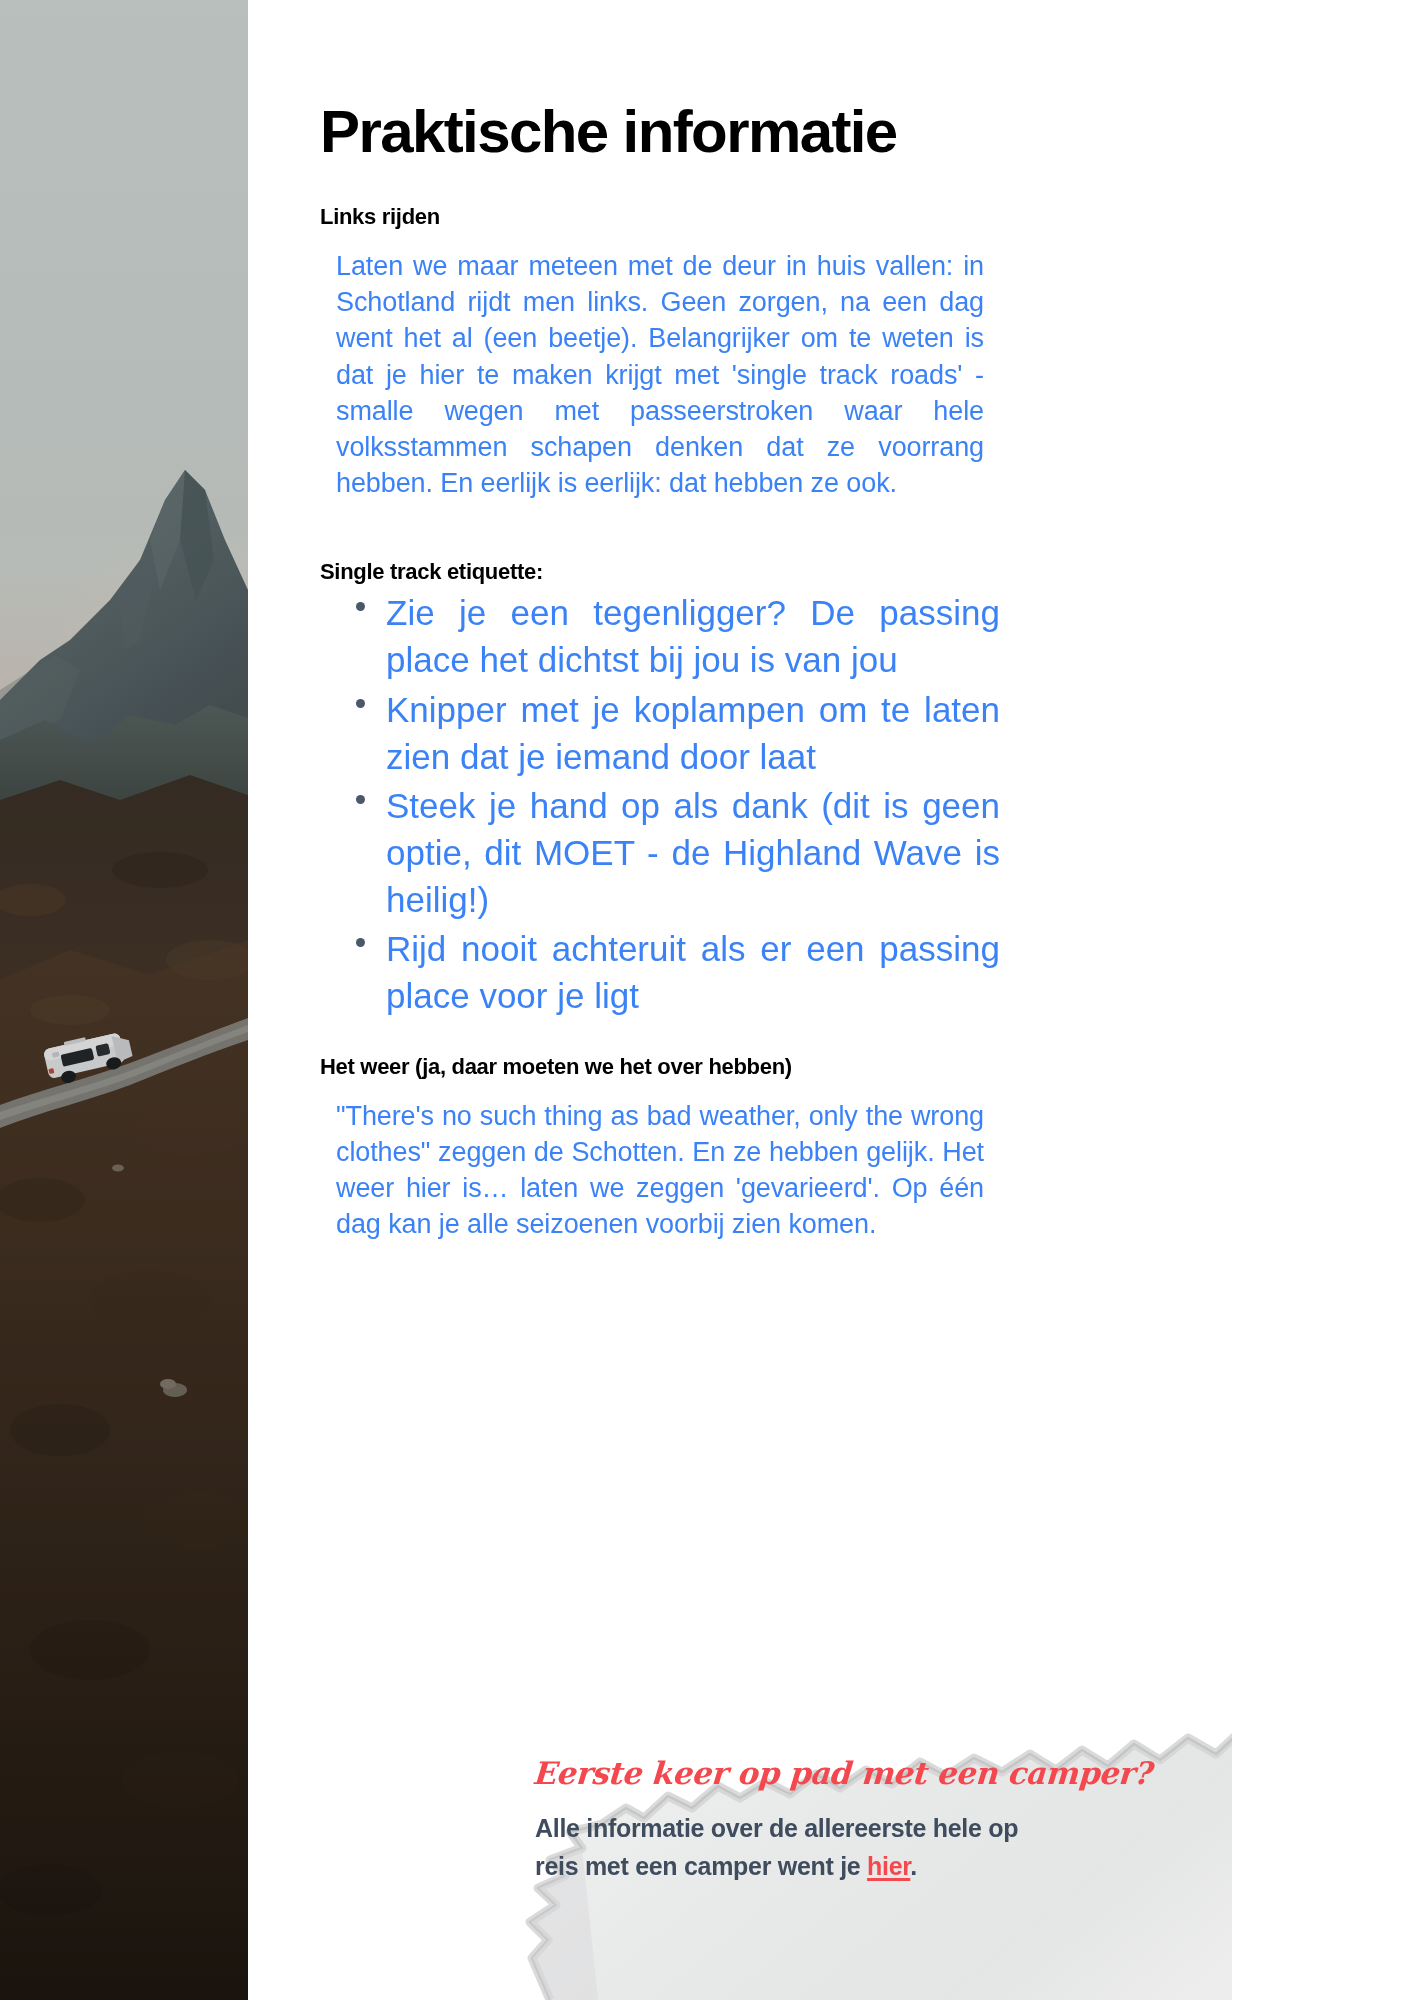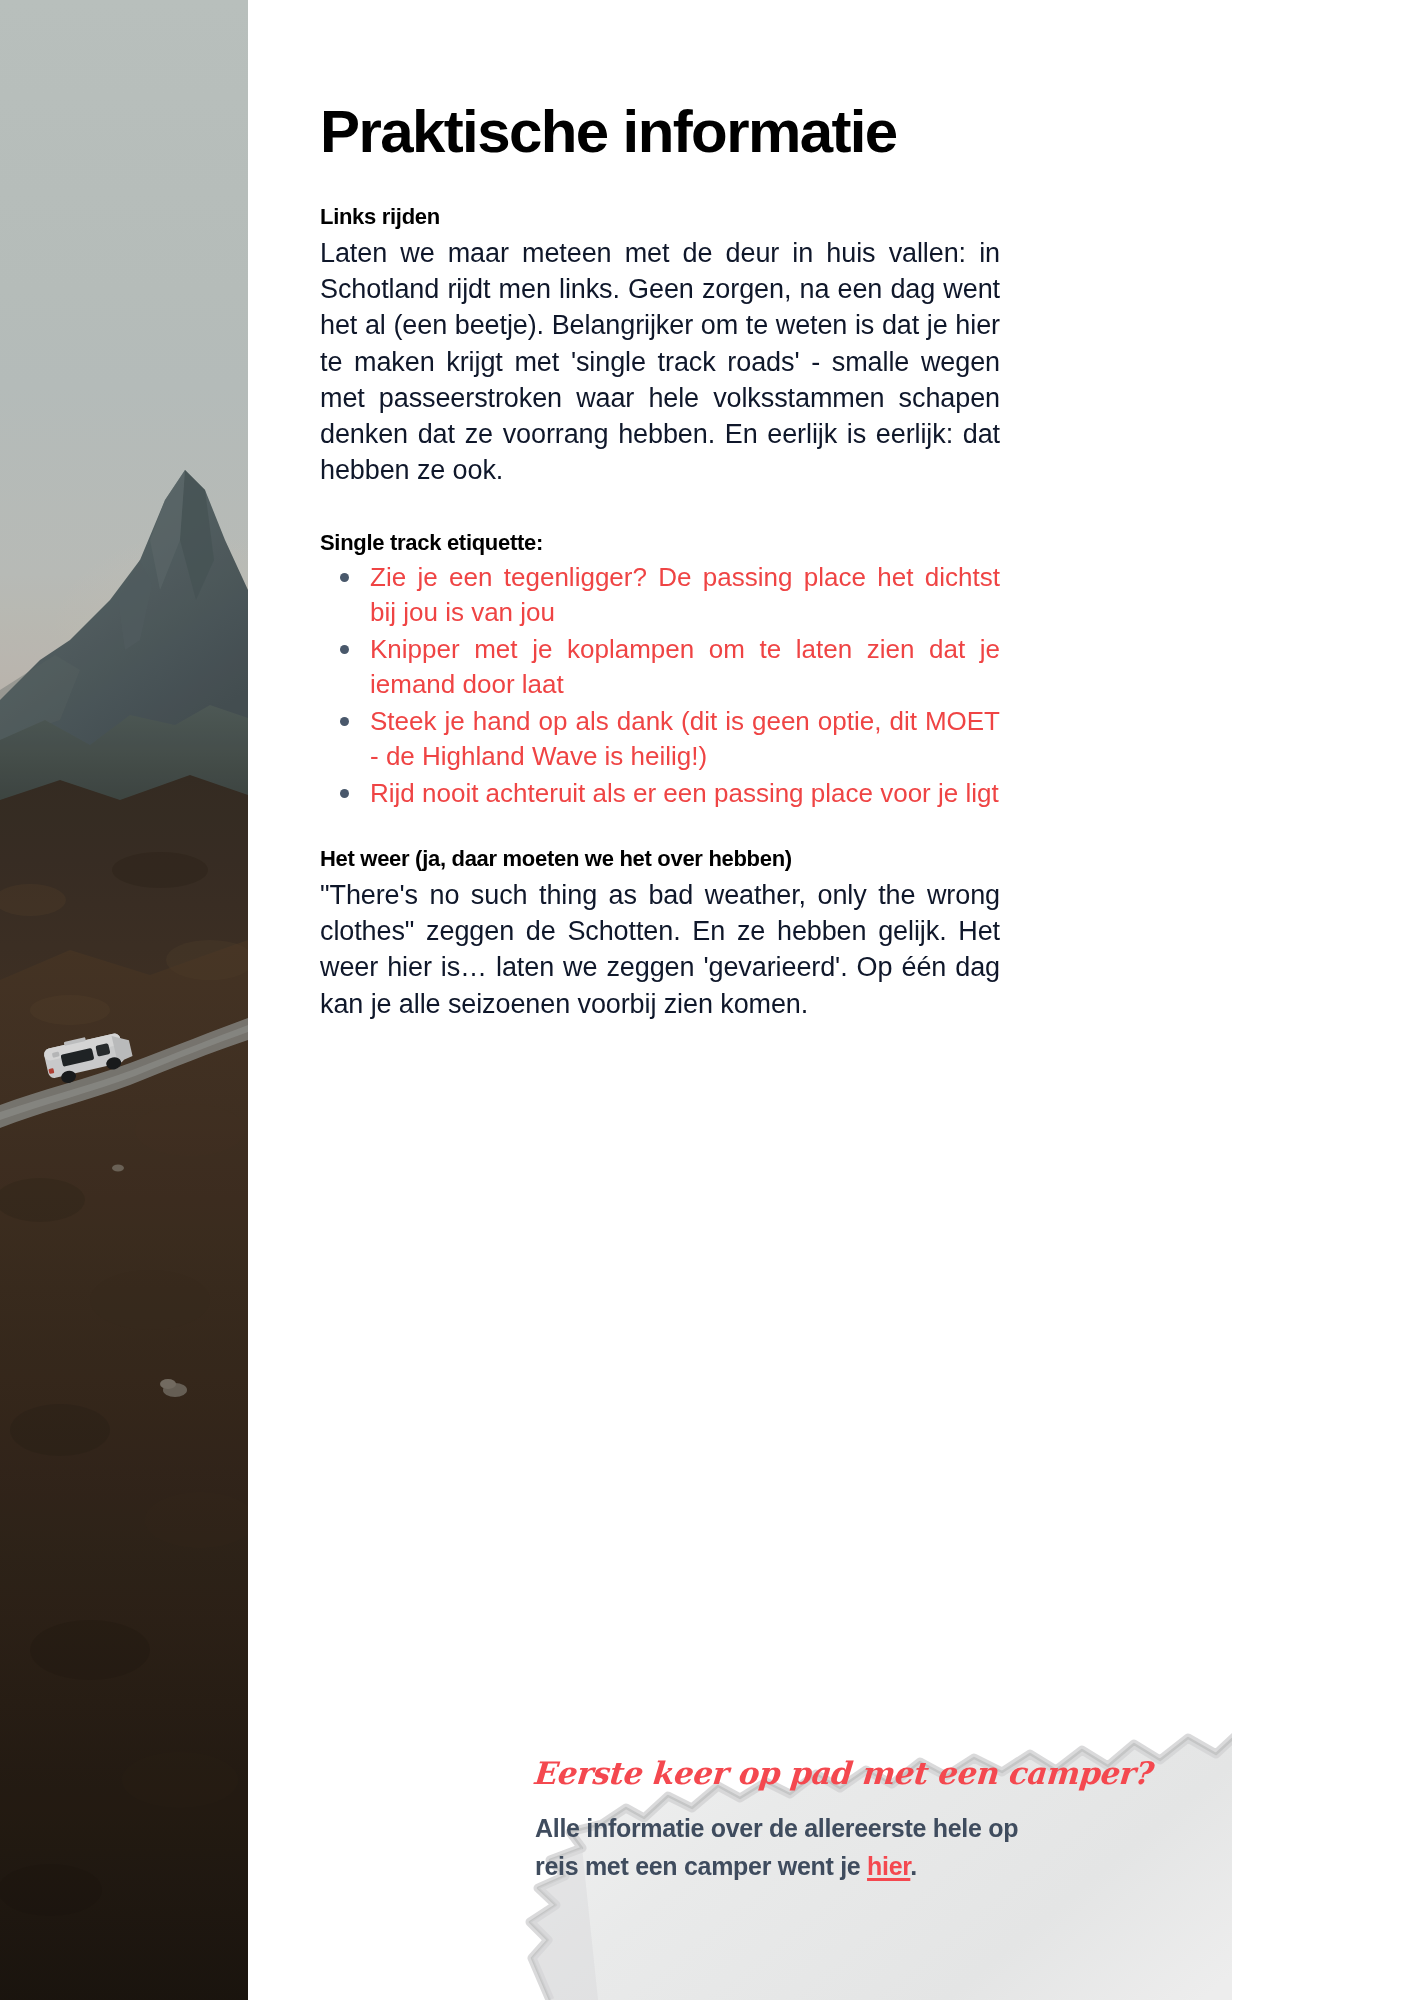--- a/index.html
+++ b/index.html
@@ -34,40 +34,40 @@
 
   .body-block{position:absolute;left:0;top:203px;width:680px;}
 
   h3.sub{
     margin:0 0 3px 0;
     font-size:22px;line-height:1.3;
     font-weight:700;letter-spacing:-0.3px;
     color:#000000;
   }
   p.para{
-    margin:0;
+    margin:16px;
     font-size:27px;line-height:1.345;
-    color:#0f172a;
+    color:#3b82f6;
     text-align:justify;
     font-weight:400;
     letter-spacing:-0.1px;
   }
   .gap{height:40px;}
   .gap-s{height:32px;}
 
   ul.bullets{
     margin:0;padding:0 0 0 50px;
     list-style:none;
   }
   ul.bullets li{
     position:relative;
-    font-size:26px;line-height:1.345;
-    color:#ef4444;
+    font-size:35px;line-height:1.345;
+    color:#3b82f6;
     text-align:justify;
-    margin:0 0 2px 0;
+    margin:0 0 2px 16px;
   }
   ul.bullets li .dot{
     position:absolute;left:-30px;top:13px;
     width:9px;height:9px;border-radius:50%;
     background:#49586b;
   }
   ul.bullets li .txt{display:block;}
 
   
   .banner{

